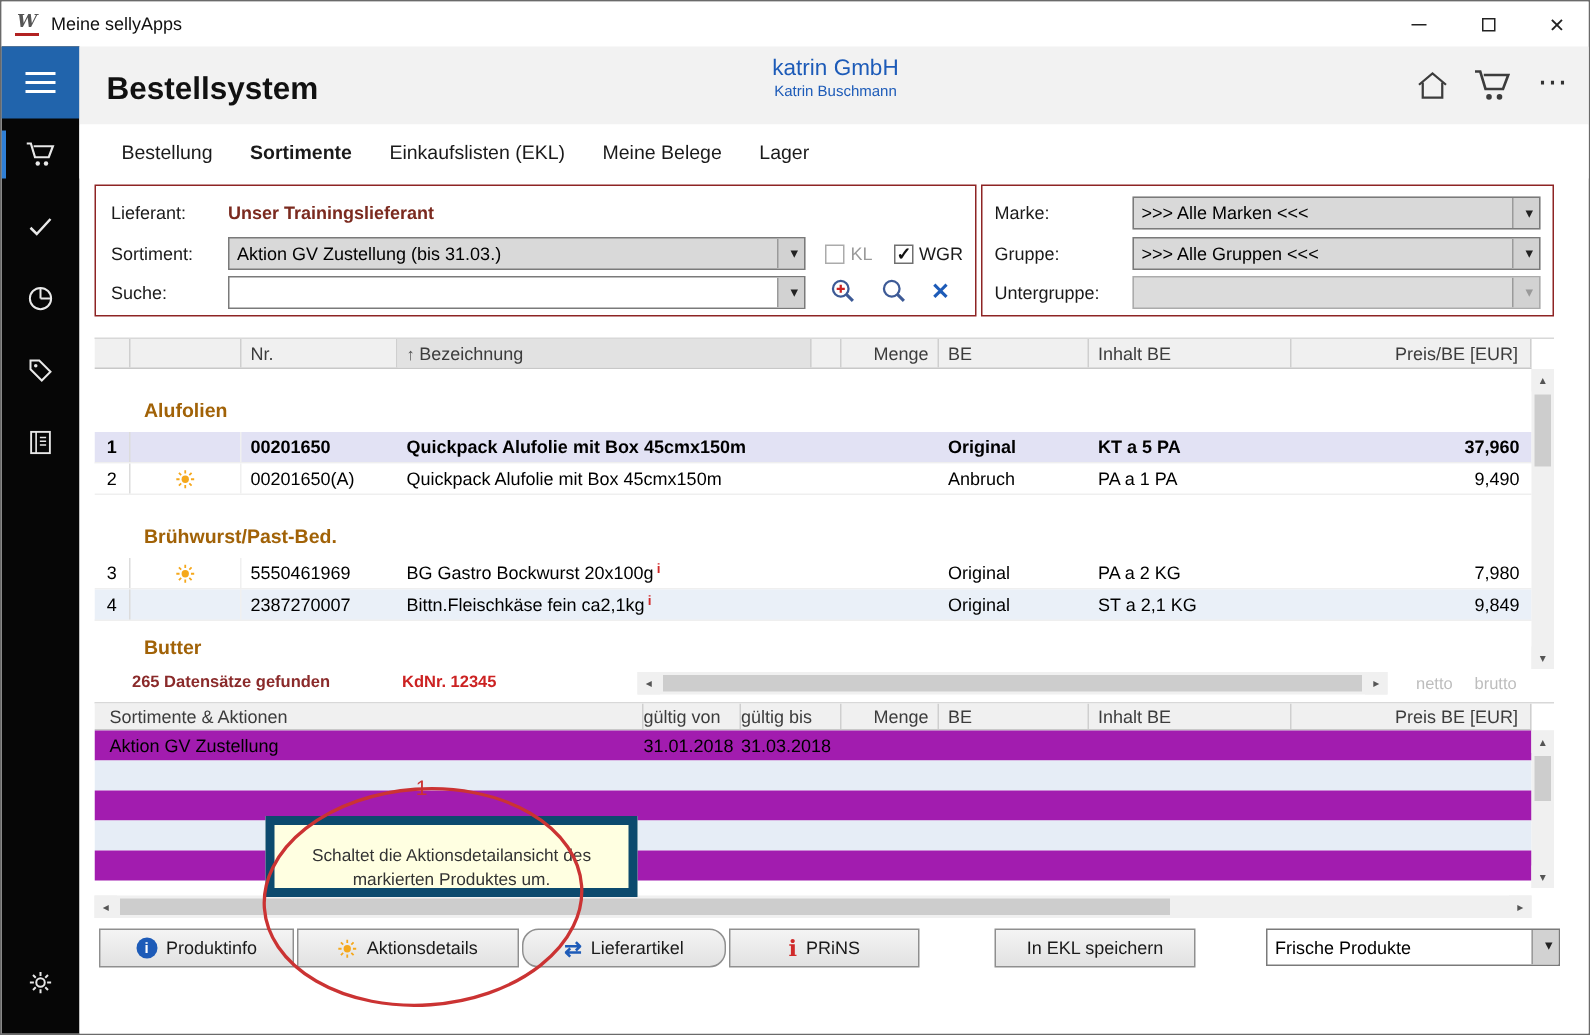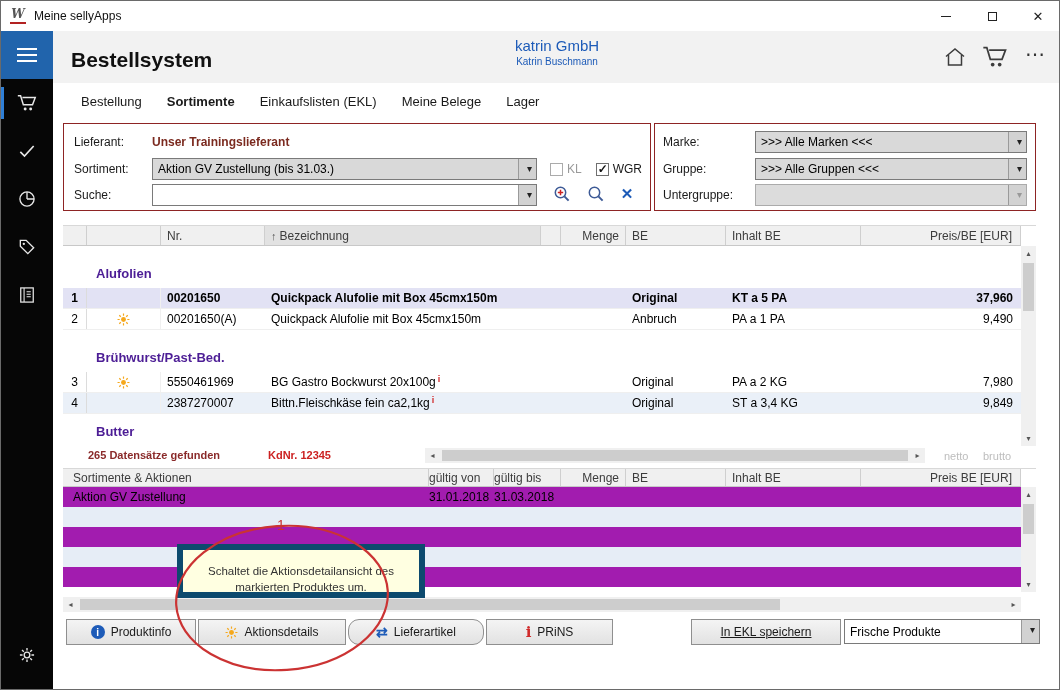--- a/index.html
+++ b/index.html
@@ -74,21 +74,21 @@
   .c-bez { width:276px; padding-left:6px; }
   .c-x { width:20px; }
   .c-menge { width:65px; justify-content:flex-end; padding-right:6px; }
   .c-be { width:100px; padding-left:6px; }
   .c-inh { width:135px; padding-left:6px; }
   .c-preis { width:160px; justify-content:flex-end; padding-right:8px; }
   .phead { height:20px; background:#f0f0f0; border-bottom:1px solid #c8c8c8; }
   .phead > div { color:#3c3c3c; border-right:1px solid #cfcfcf; }
   .phead .c-bez { background:#e2e2e2; }
   .sort-arrow::after { content:"↑"; font-size:11px; color:#555; margin-right:3px; }
-  .pgroup { width:958px; height:42px; font-size:13px; font-weight:bold; color:#4c1d95; display:flex; align-items:flex-end; padding:0 0 7px 33px; background:#fff; }
+  .pgroup { width:958px; height:42px; font-size:13px; font-weight:bold; color:#a16207; display:flex; align-items:flex-end; padding:0 0 7px 33px; background:#fff; }
   .pgroup.clip { height:32px; align-items:flex-end; }
   .pr { height:21px; border-bottom:1px solid #efefef; background:#fff; }
   .pr.sel { background:#e2e2f4; font-weight:bold; }
   .pr.alt { background:#eaf0f8; }
   .redi { color:#d02a2a; font-size:9px; font-weight:bold; margin-left:2px; align-self:flex-start; margin-top:2px; }
 
   
   .vscroll { position:absolute; right:0; top:20px; bottom:0; width:15px; background:#f0f0f0; }
   .vscroll .sb-btn, .hscroll .sb-btn { background:#f0f0f0; color:#555; font-size:8px; display:flex; align-items:center; justify-content:center; }
   .vscroll .sb-btn { width:15px; height:15px; }
@@ -387,21 +387,21 @@
         <div class="c-num">4</div>
         <div class="c-icon"></div>
         <div class="c-nr">2387270007</div>
         <div class="c-bez">
             <span>Bittn.Fleischkäse fein ca2,1kg</span>
             <span class="redi">i</span>
           </div>
         <div class="c-x"></div>
           <div class="c-menge"></div>
         <div class="c-be">Original</div>
-        <div class="c-inh">ST a 3,4 KG</div>
+        <div class="c-inh">ST a 2,1 KG</div>
         <div class="c-preis">9,849</div>
       </div>
 
       <div class="pgroup clip">Butter</div>
 
       <div class="vscroll">
         <div class="sb-btn up">▴</div>
         <div class="thumb"></div>
         <div class="sb-btn down">▾</div>
       </div>
@@ -482,21 +482,21 @@
         <span>Aktionsdetails</span>
       </button>
       <button class="gbtn" style="left:295px; width:136px;border-radius:11px;">
         <span class="ico-swap"></span>
         <span>Lieferartikel</span>
       </button>
       <button class="gbtn" style="left:433px; width:127px;">
         <span class="ico-prins"></span>
         <span>PRiNS</span>
       </button>
-      <button class="gbtn" style="left:638px; width:150px;text-decoration:underline;">
+      <button class="gbtn" style="left:610px; width:134px;">
         <span>In EKL speichern</span>
       </button>
       <div class="combo white select" style="left:791px; width:196px; height:25px;">
         <span>Frische Produkte</span>
       </div>
     </div>
 
   </div>
 
   <div class="tooltip">

